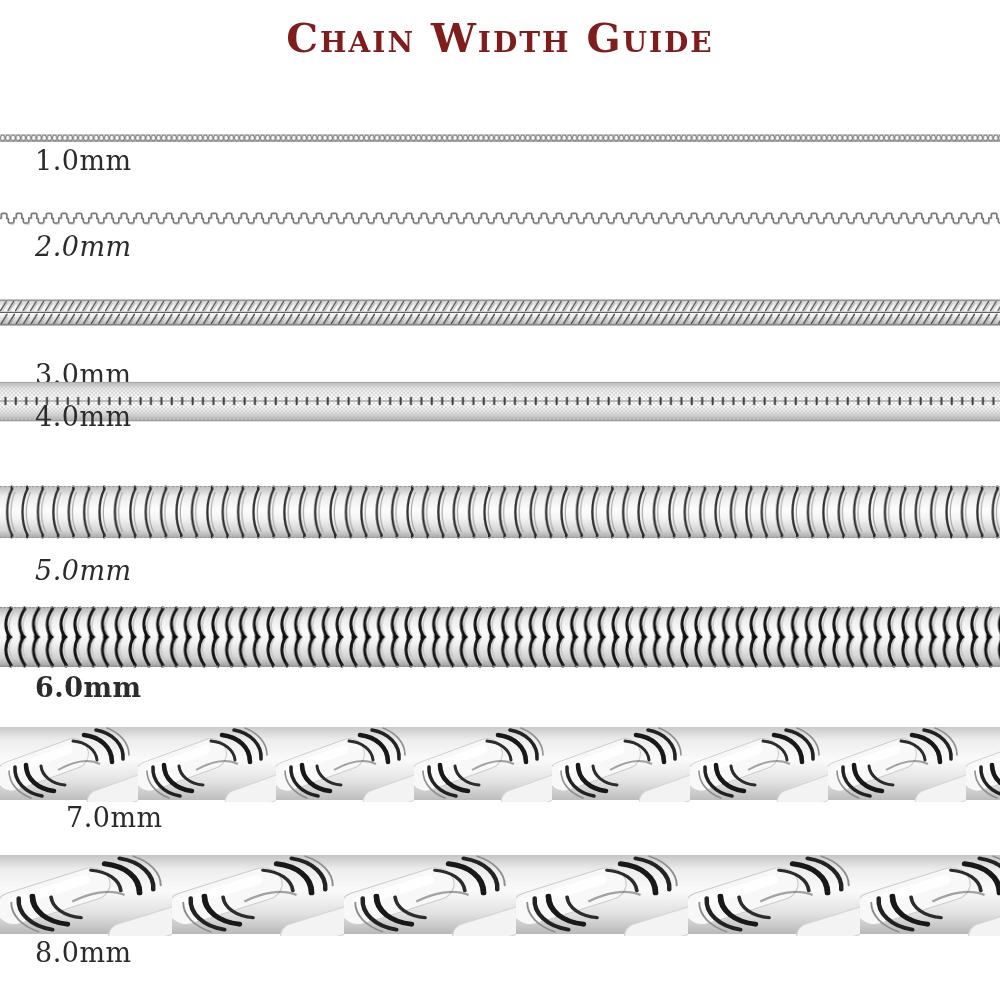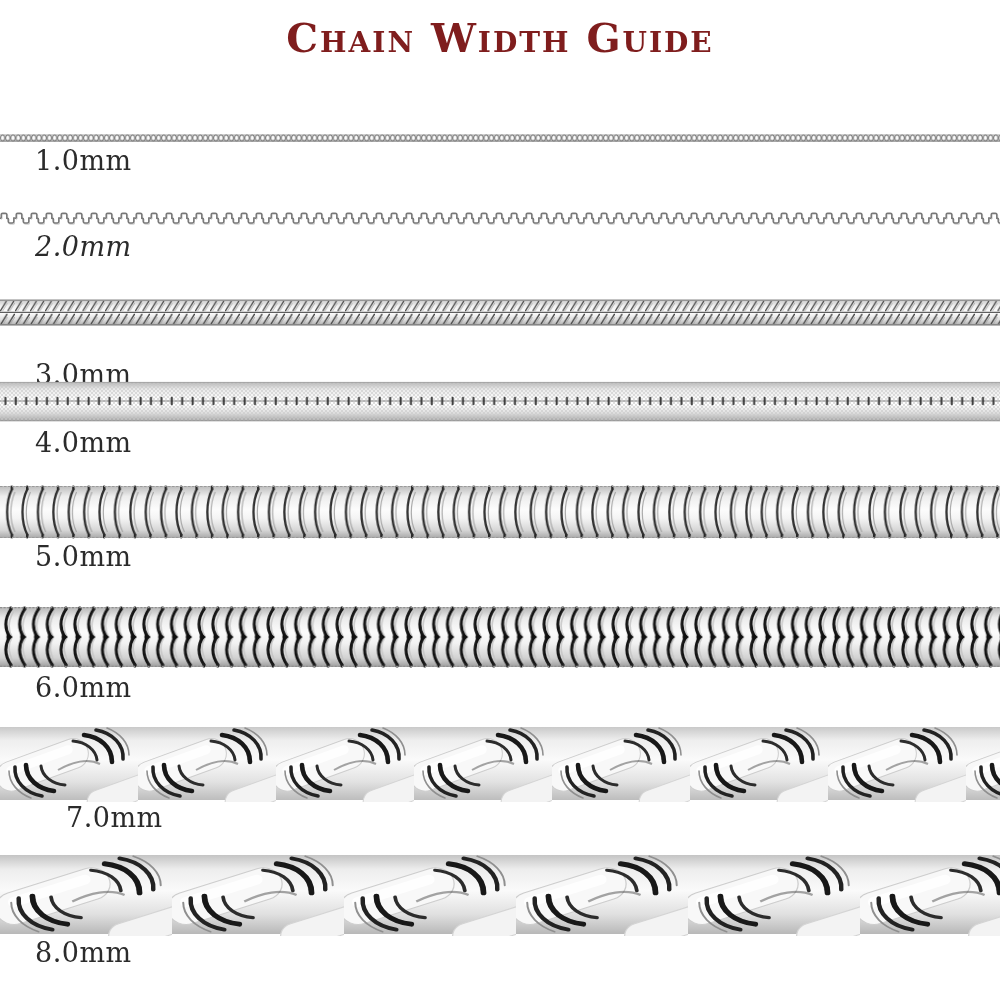--- a/index.html
+++ b/index.html
@@ -13,23 +13,23 @@
     letter-spacing:2px;color:#7f1d1d;
   }
   .chain{position:absolute;left:0;width:1000px;display:block;}
   .size-label{
     position:absolute;left:35px;font-size:27px;line-height:1.15;
     color:#2b2b2b;letter-spacing:.5px;
   }
   .c1{top:132px;} .l1{top:145px;text-align:center;}
   .c2{top:209px;} .l2{top:231px;font-style:italic;}
   .c3{top:299px;} .l3{top:328px;margin-top:31px;}
-  .c4{top:381px;} .l4{top:427px;}
-  .c5{top:485px;} .l5{top:541px;}
-  .c6{top:606px;} .l6{top:672px;}
+  .c4{top:381px;} .l4{top:401px;}
+  .c5{top:485px;} .l5{top:555px;font-style:italic;}
+  .c6{top:606px;} .l6{top:672px;font-weight:bold;}
   .c7{top:725px;} .l7{top:802px;margin-left:31px;}
   .c8{top:853px;} .l8{top:937px;}
 </style>
 </head>
 <body>
 
 <div class="canvas">
 
   <h1 class="title">Chain Width Guide</h1>
 

